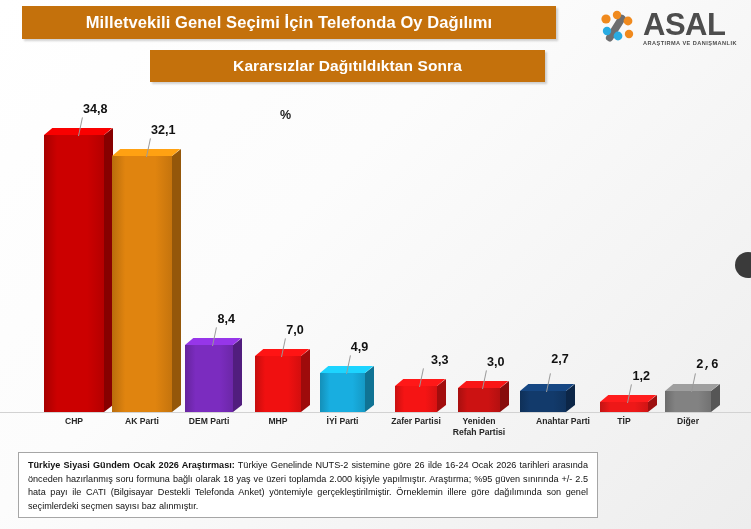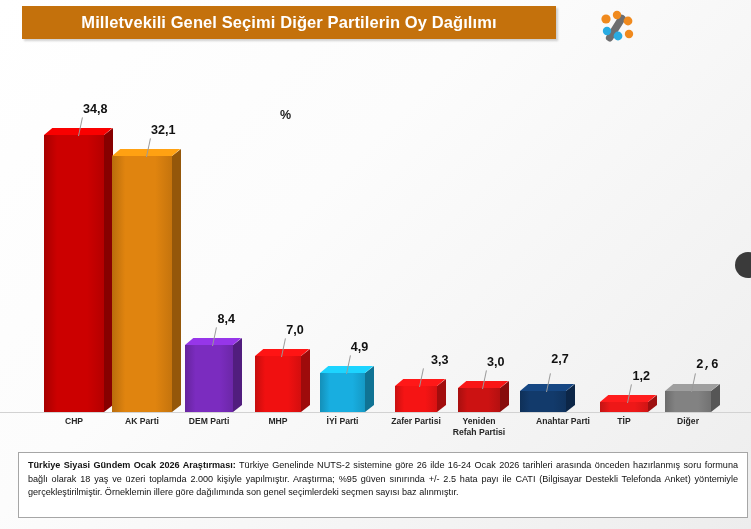--- a/index.html
+++ b/index.html
@@ -163,49 +163,54 @@
     right: -10px; top: 252px;
     width: 26px; height: 26px;
     border-radius: 50%;
     background: #3a3a3a;
   }
 
   
   #footer {
     position: absolute;
     left: 18px; top: 452px;
-    width: 730px; height: 66px;
+    width: 580px; height: 66px;
     border: 1px solid #a6a6a6;
     background: #ffffff;
     padding: 6px 9px 4px 9px;
     font-size: 9.1px;
     line-height: 13.6px;
     color: #111111;
     text-align: justify;
   }
   #footer b { font-weight: bold; }
 </style>
 </head>
 <body>
 
 <div id="page">
 
-  <div class="banner" id="banner-main">Milletvekili Genel Seçimi Diğer Partilerin Oy Dağılımı</div>
-
+  <div class="banner" id="banner-main">Milletvekili Genel Seçimi İçin Telefonda Oy Dağılımı</div>
+
+  <div class="banner" id="banner-sub">Kararsızlar Dağıtıldıktan Sonra</div>
 
   <div id="logo">
     <svg id="logo-mark" viewBox="0 0 42 38">
       <rect x="13" y="4" width="7.5" height="30" rx="3.4" fill="#6d6e70" transform="rotate(32 16.7 19)"></rect>
       <circle cx="7" cy="10" r="4.6" fill="#f08a1e"></circle>
       <circle cx="18" cy="6" r="4.2" fill="#f08a1e"></circle>
       <circle cx="29" cy="12" r="4.4" fill="#f08a1e"></circle>
       <circle cx="8" cy="22" r="4.2" fill="#29abe2"></circle>
       <circle cx="19" cy="27" r="4.4" fill="#29abe2"></circle>
       <circle cx="30" cy="25" r="4.2" fill="#f08a1e"></circle>
     </svg>
+    <span id="logo-text">
+      <span id="logo-word">ASAL</span>
+      <span id="logo-tag">ARAŞTIRMA VE DANIŞMANLIK</span>
+    </span>
   </div>
 
   <div id="pct-symbol">%</div>
 
   <div id="plot">
       <div class="bar-slot" style="left: 44px; width: 60px;">
         <div class="bar-wrap" style="height: 277px; bottom: 1px;">
           <div class="bar-side" style="height: 277px; bottom: 0px; background: rgb(135, 0, 0); transform: skewY(-38deg); transform-origin: left bottom;"></div>
           <div class="bar-front" style="background: linear-gradient(to right, rgb(167, 0, 0) 0%, rgb(204, 0, 0) 22%, rgb(204, 0, 0) 72%, rgb(180, 0, 0) 100%);"></div>
           <div class="bar-top" style="top: -7px; background: rgb(249, 0, 0); transform: skewX(-50deg); transform-origin: left bottom;"></div>

